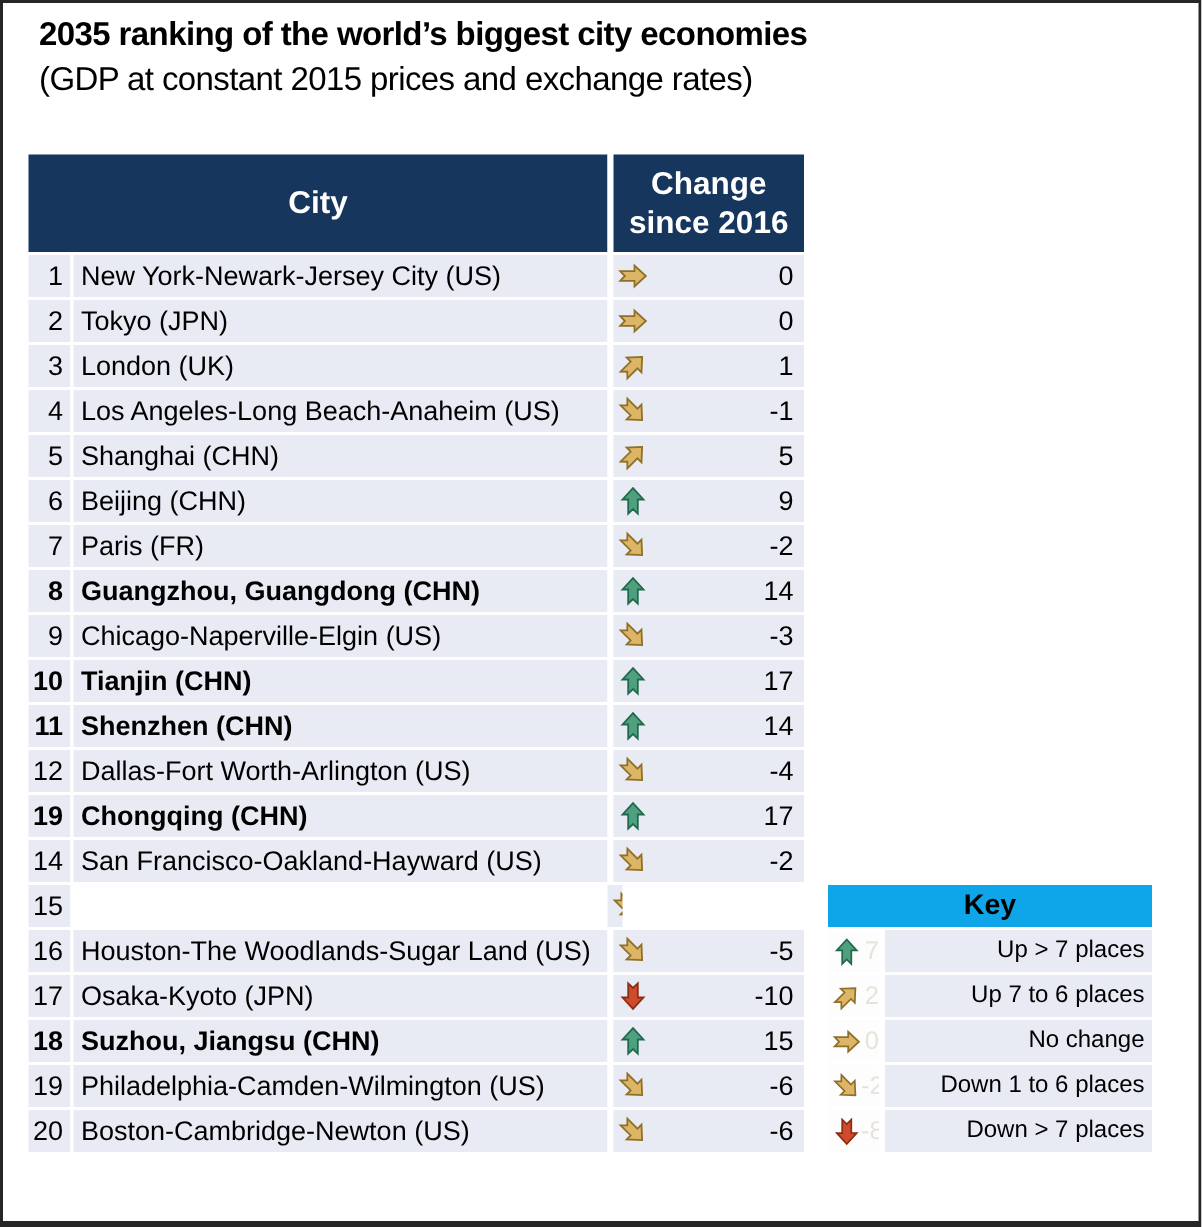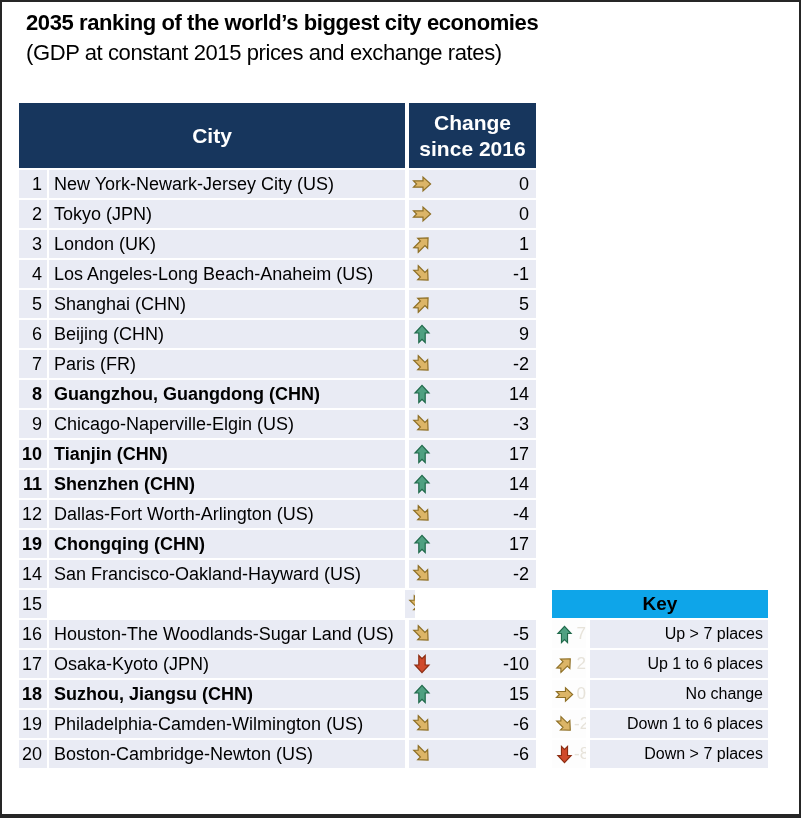--- a/index.html
+++ b/index.html
@@ -389,21 +389,21 @@
   <div class="key-row">
     <div class="key-arrow-cell">
       <span class="arrow-slot">
               <svg class="arrow arrow-gold" style="transform:rotate(-45deg)" viewBox="0 0 20 20" width="19" height="19">
                 <path d="M1.5 6.8 H11 V3 L18.6 10 L11 17 V13.2 H1.5 L4.6 10 Z"></path>
               </svg>
             </span>
       <span class="key-sample">2</span>
     </div>
     <div class="gap"></div>
-    <div class="key-label-cell">Up 1 to 6 places</div>
+    <div class="key-label-cell">Up 7 to 6 places</div>
   </div>
 
   <div class="key-row">
     <div class="key-arrow-cell">
       <span class="arrow-slot">
               <svg class="arrow arrow-gold" style="transform:rotate(0deg)" viewBox="0 0 20 20" width="19" height="19">
                 <path d="M1.5 6.8 H11 V3 L18.6 10 L11 17 V13.2 H1.5 L4.6 10 Z"></path>
               </svg>
             </span>
       <span class="key-sample">0</span>

